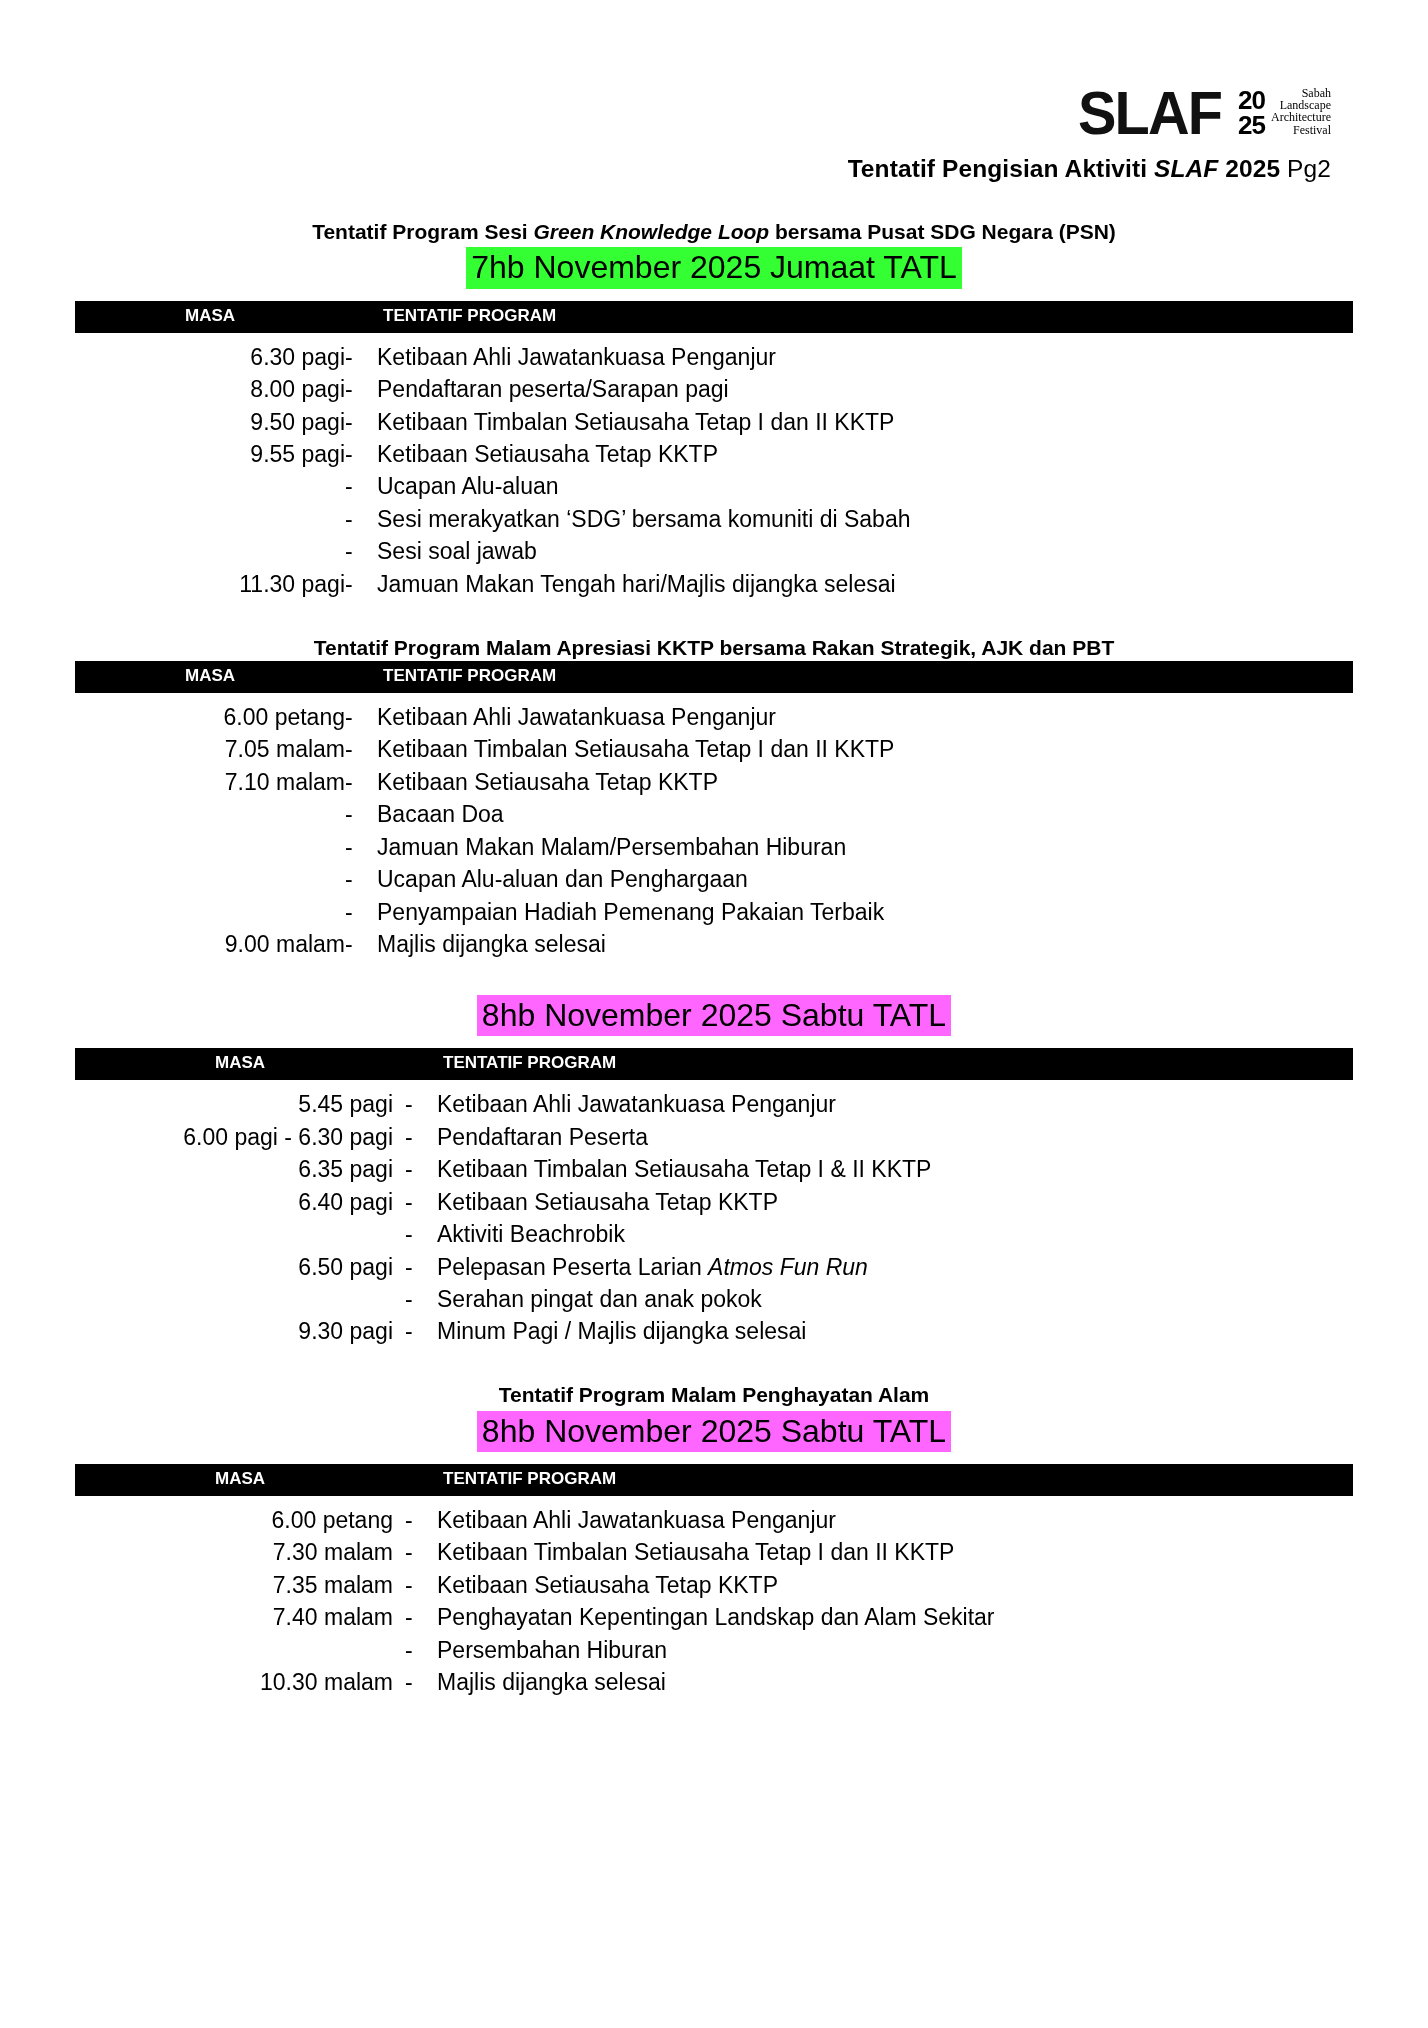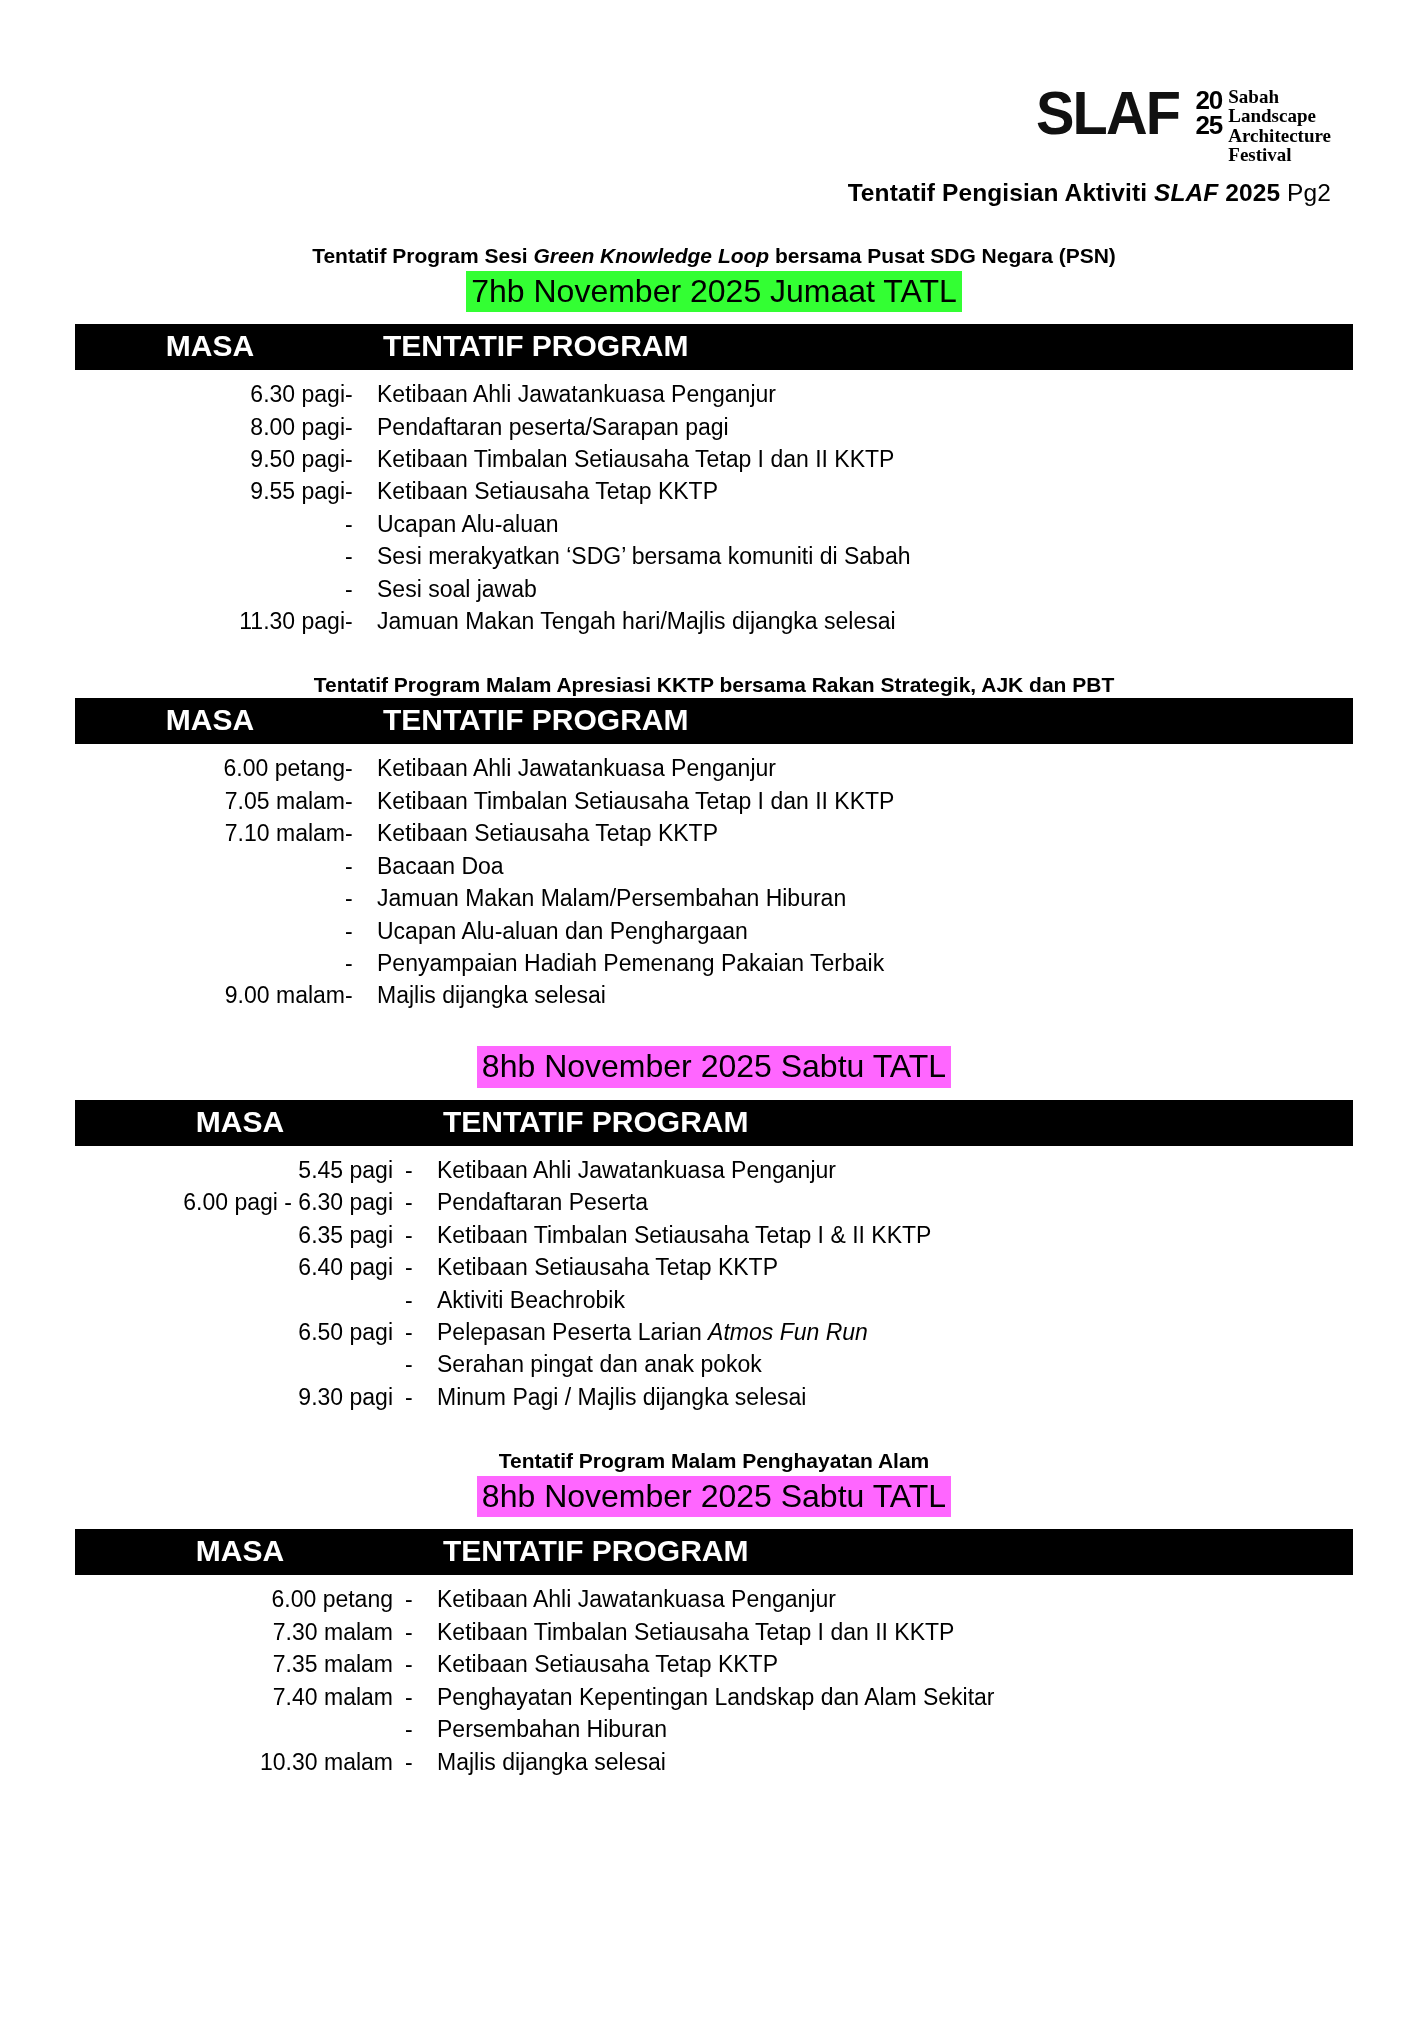--- a/index.html
+++ b/index.html
@@ -50,24 +50,25 @@
     font-family: "Liberation Sans", sans-serif;
     font-weight: bold;
     font-size: 26px;
     line-height: 0.95;
     letter-spacing: -1px;
     padding-top: 4px;
   }
   .logo-year div { display:block; }
   .logo-sub {
     font-family: "Liberation Serif", serif;
-    font-size: 19px;
+    font-size: 12px;
     line-height: 1.02;
     padding-top: 3px;
-    font-weight: 700;
+    font-weight: 400;
+    text-align: right;
   }
   .logo-sub div { display: block; }
 
   .doc-title {
     font-size: 24.5px;
     font-weight: bold;
     margin-top: 14px;
     margin-right: 22px;
     letter-spacing: 0.1px;
   }
@@ -100,21 +101,21 @@
 
   
   table.sched {
     width: 100%;
     border-collapse: collapse;
     table-layout: fixed;
   }
   table.sched thead th {
     background: #000000;
     color: #ffffff;
-    font-size: 30px;
+    font-size: 17px;
     font-weight: bold;
     padding: 5px 0 7px 0;
     text-align: center;
   }
   table.sched thead th.c-time { width: 270px; }
   table.sched thead th.c-dash { width: 32px; background:#000; }
   table.sched thead th.c-prog { text-align: left; padding-left: 6px; }
 
   table.sched td {
     font-size: 23px;

